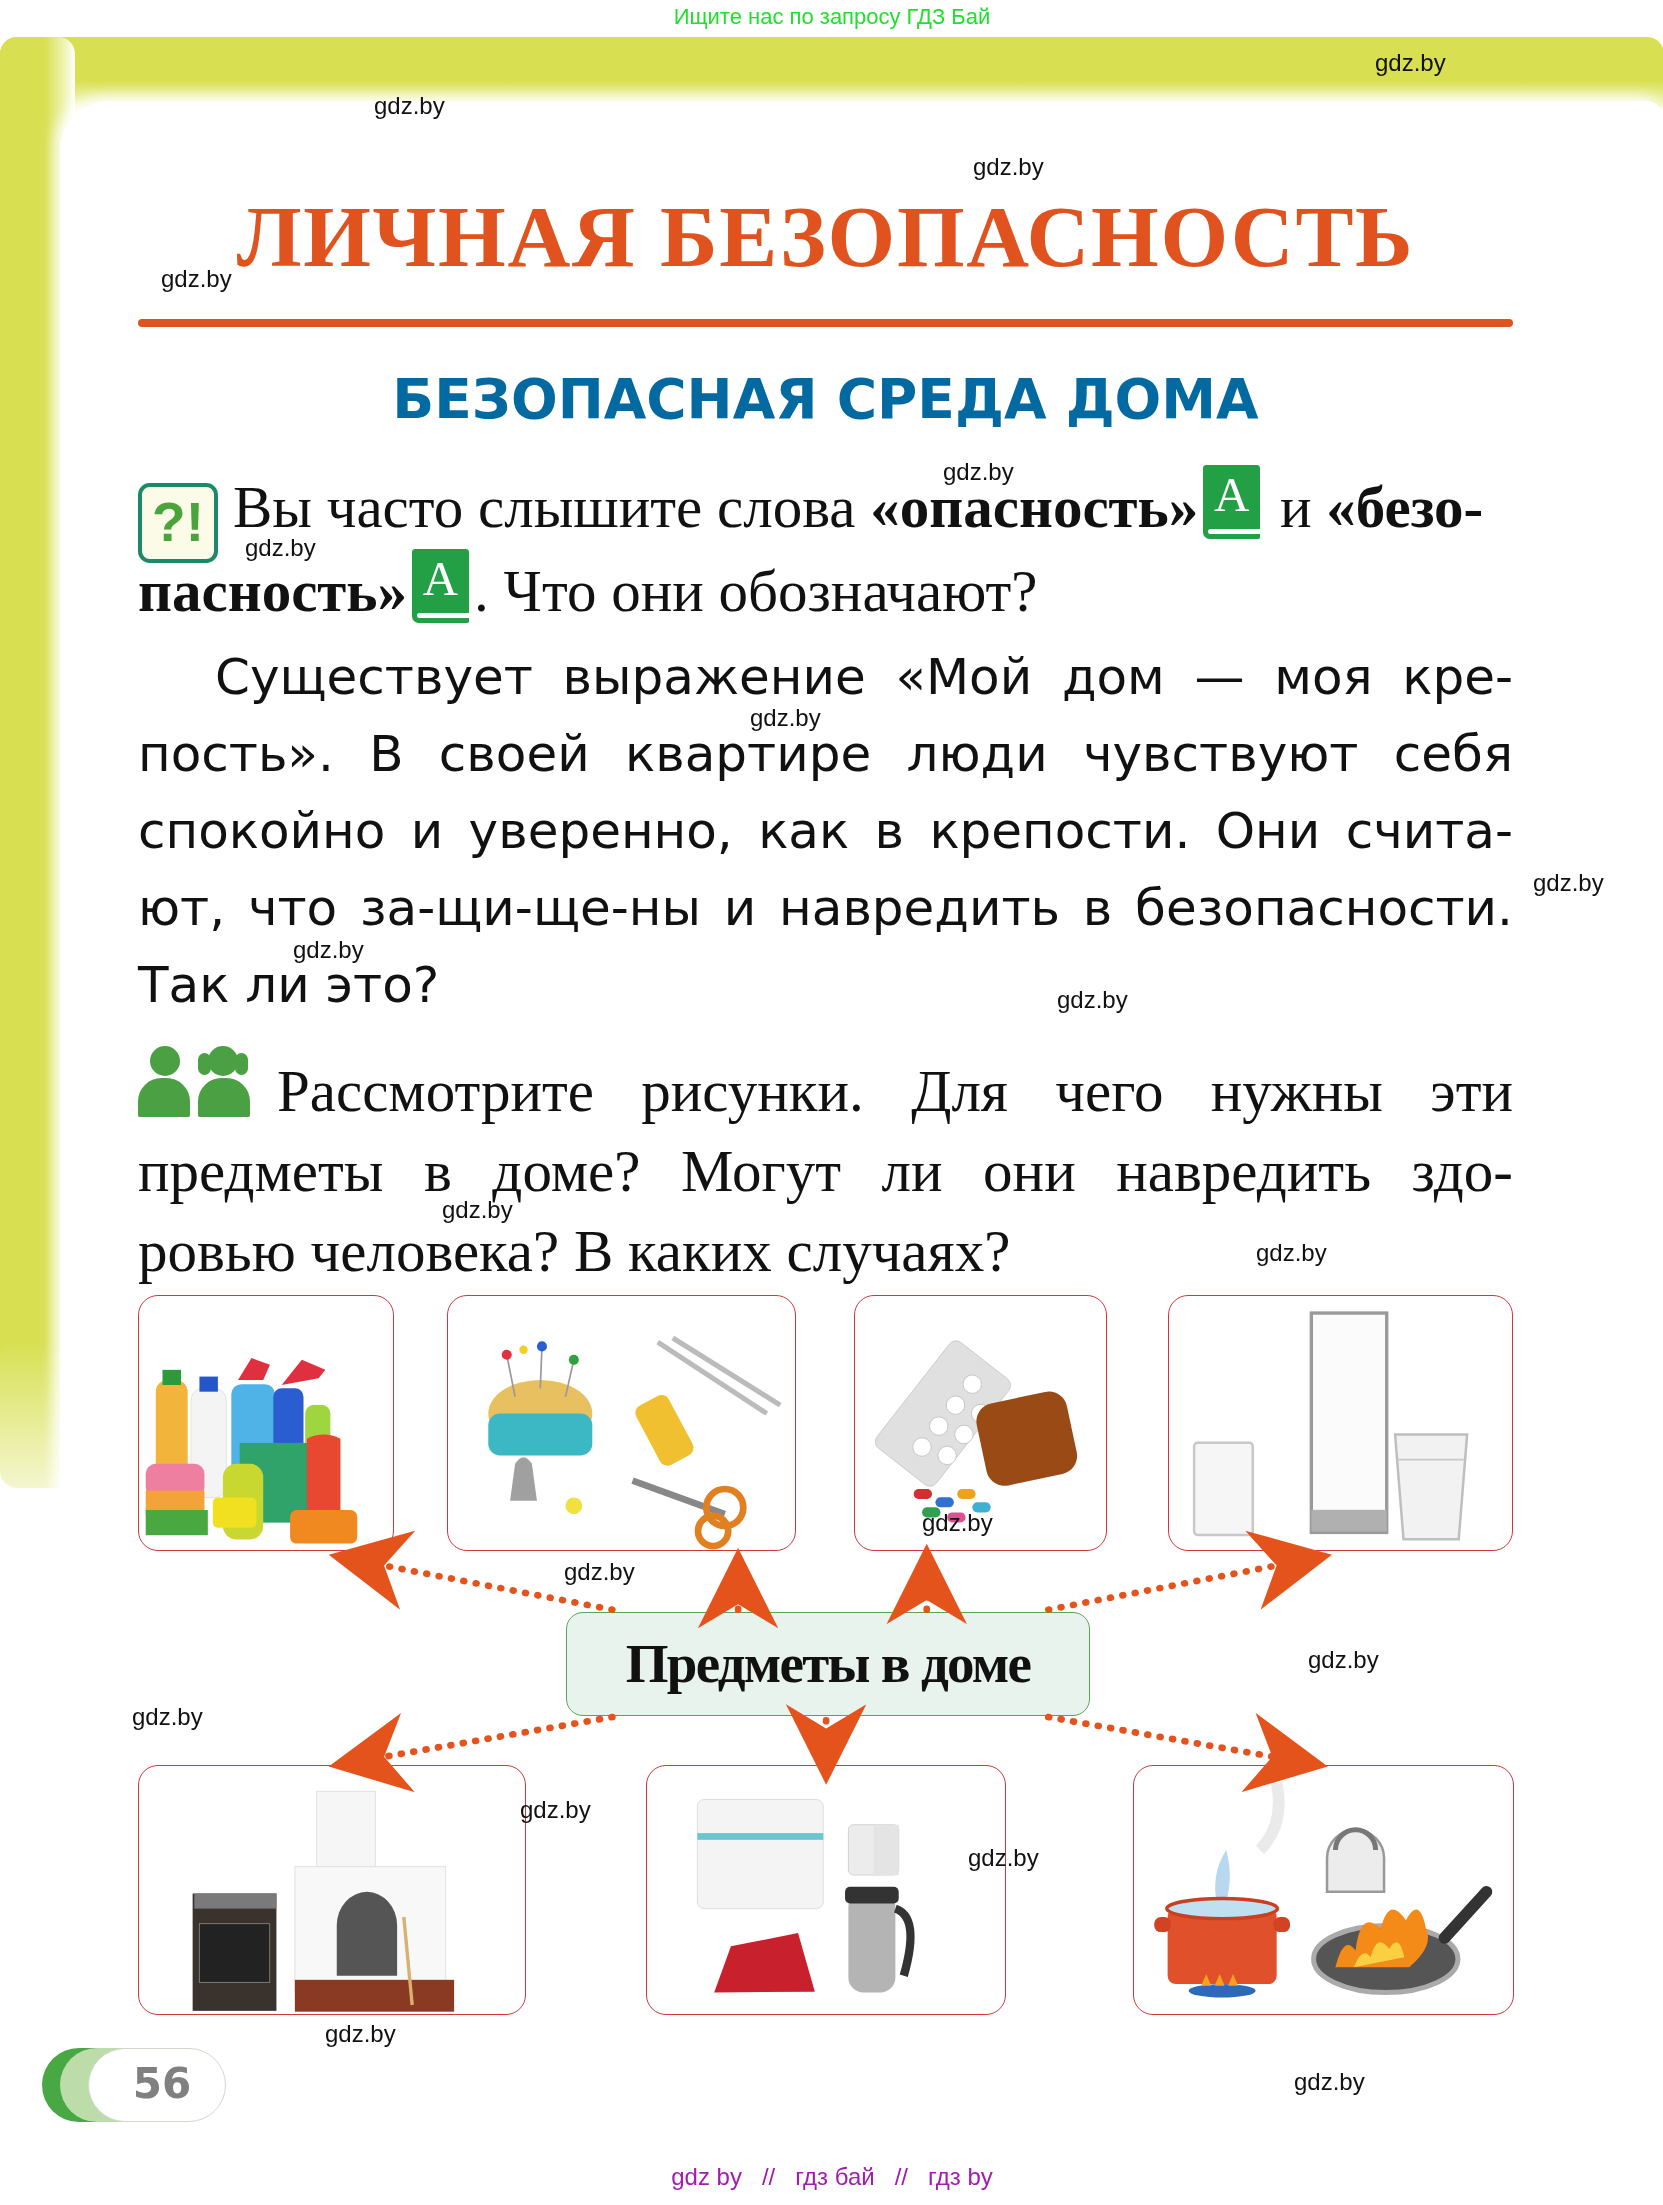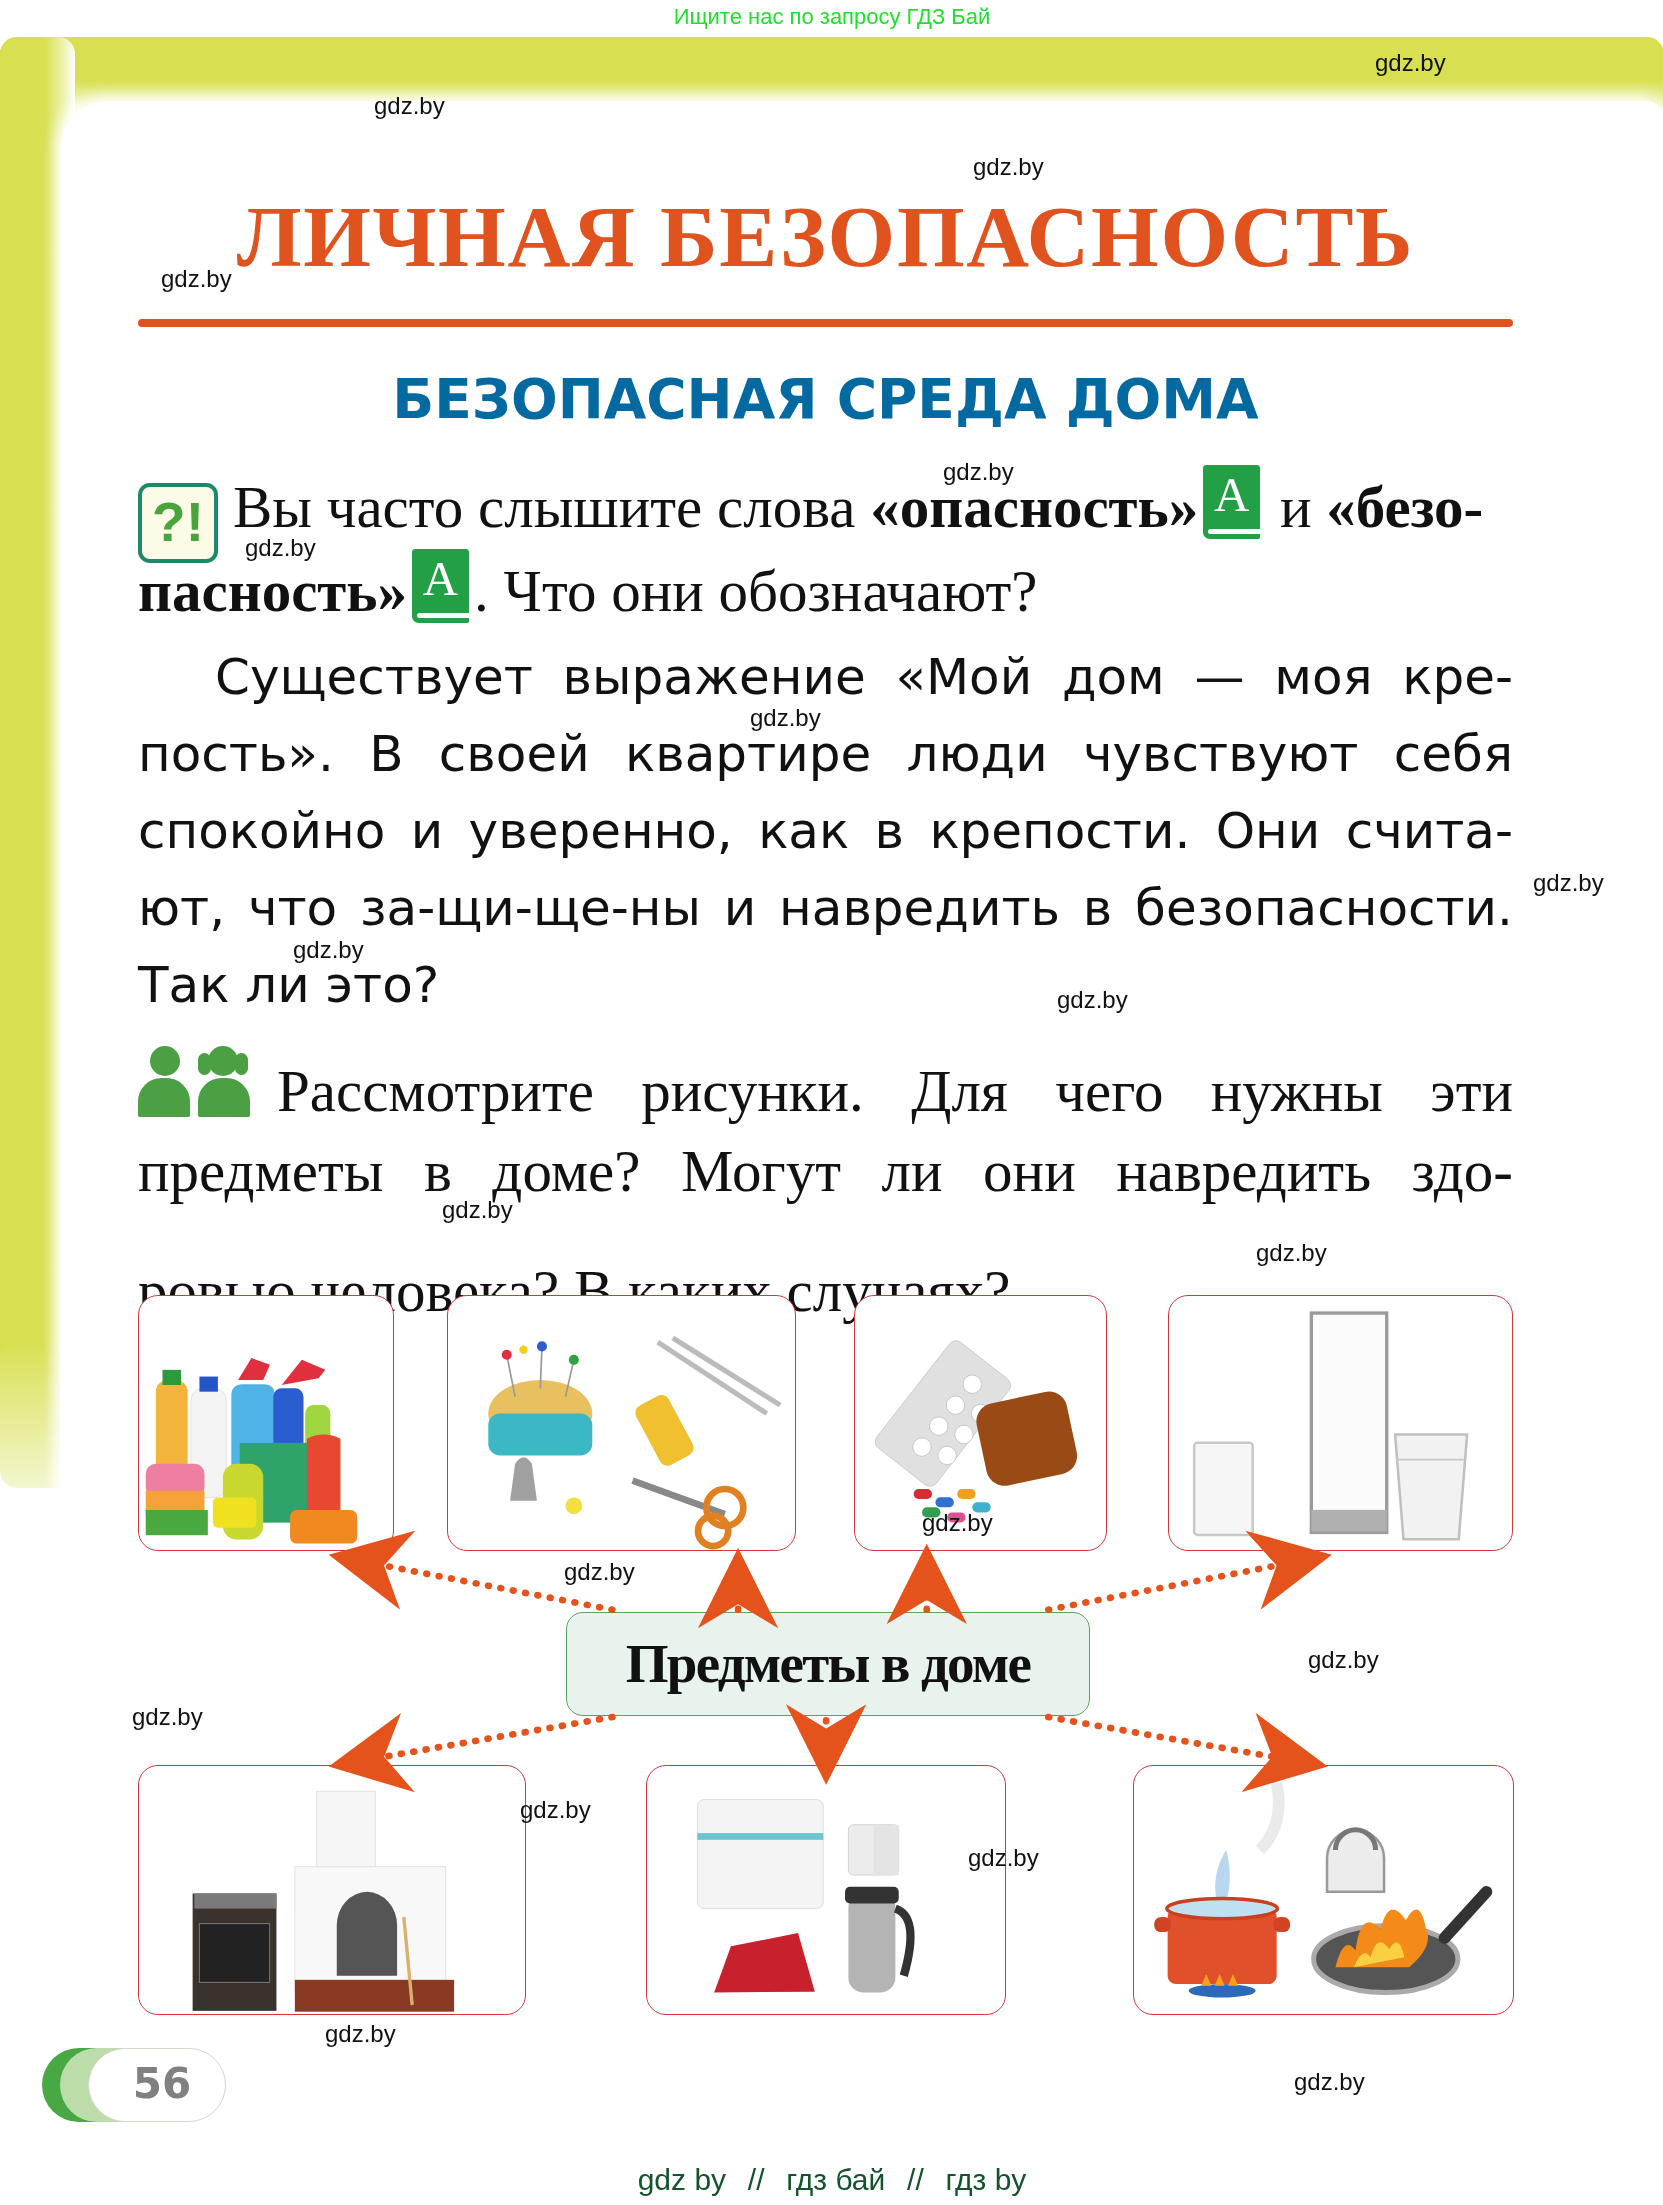--- a/index.html
+++ b/index.html
@@ -56,41 +56,41 @@
   .sans-line.last { text-align-last: left; }
   .sans-line.indent { padding-left: 77px; }
 
   
   .icon-pair { display: inline-block; width: 114px; height: 70px; vertical-align: -5px; margin-right: 25px; position: relative; }
   .icon-pair .head { position: absolute; width: 30px; height: 30px; border-radius: 50%; background: #4aa043; }
   .icon-pair .body { position: absolute; width: 52px; height: 39px; border-radius: 23.5px 23.5px 1.7px 1.7px; background: #4aa043; }
   .icon-pair .tail { position: absolute; width: 13.4px; height: 22px; border-radius: 6.7px; background: #4aa043; }
 
   .serif-line { display: block; white-space: nowrap; text-align-last: justify; }
-  .serif-line.last { text-align-last: left; margin-top: 40px; }
+  .serif-line.last { text-align-last: left; }
 
   
   .card { position: absolute; border: 1.7px solid #d0383c; border-radius: 20px; background: #fff; overflow: hidden; }
   .center-box { position: absolute; left: 566px; top: 1612px; width: 524px; height: 104px;
     background: #e9f3ee; border: 1.7px solid #5aa35a; border-radius: 17px; text-align: center;
     font-family: "Liberation Serif", serif; font-weight: bold; font-size: 55px; line-height: 101px;
     color: #111; letter-spacing: -1.7px; }
 
   .arrows { position: absolute; left: 0; top: 0; width: 1664px; height: 2205px; pointer-events: none; }
 
   
   .page-pill { left: 42px; top: 2048px; width: 184px; height: 92px; }
   .pill-dark { position: absolute; left: 0; top: 0; width: 101px; height: 74px; border-radius: 37px 0 0 37px; background: #48a844; }
   .pill-light { position: absolute; left: 18.4px; top: 0; width: 92px; height: 74px; border-radius: 37px 0 0 37px; background: #bcdcaa; }
   .pill-white { position: absolute; left: 46px; top: 0; width: 138px; height: 74px; border-radius: 37px; background: #fff;
     border: 1.7px solid #d6d6cc; text-align: center; font-family: "DejaVu Sans", sans-serif; font-weight: bold;
     font-size: 42px; line-height: 70px; color: #808080; padding-left: 10px; }
 
   .footer-links { left: 0; top: 2163px; width: 1664px; text-align: center; font-family: "Liberation Sans", sans-serif;
-    font-size: 30px; color: #14532d; }
+    font-size: 24px; color: #a21caf; }
   .footer-links span { margin: 0 6.7px; }
 </style>
 </head>
 <body>
 
 <div class="abs top-banner">Ищите нас по запросу ГДЗ Бай</div>
 <div class="abs lime-top"></div>
 <div class="abs lime-left"></div>
 <div class="abs page-card"></div>
 <div class="abs lime-left-fade"></div>

